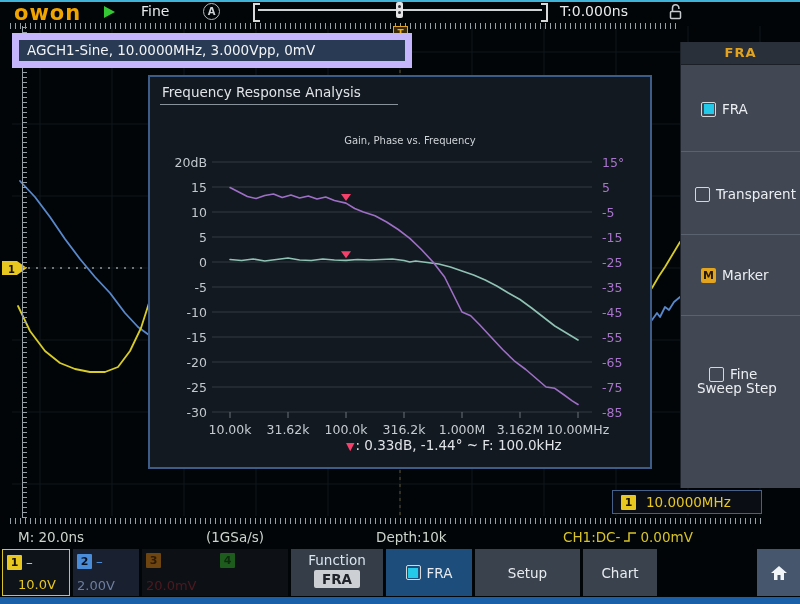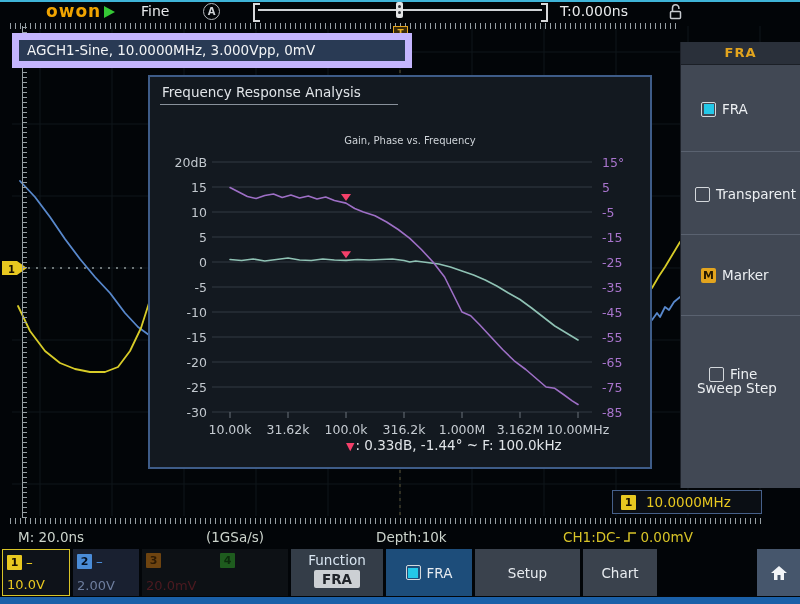--- a/index.html
+++ b/index.html
@@ -1,21 +1,21 @@
 <!DOCTYPE html>
 <html><head>
 <meta charset="utf-8">
 <style>
   html,body{margin:0;padding:0;background:#000;}
   #screen{position:relative;width:800px;height:604px;background:#020508;overflow:hidden;
           font-family:"DejaVu Sans","Liberation Sans",sans-serif;color:#e6e9ec;}
   .abs{position:absolute;}
   
   #topline{left:0;top:0;width:800px;height:2px;background:#3fb4d8;}
-  #logo{left:14px;top:1px;font-size:17px;font-weight:bold;color:#f0a400;letter-spacing:1px;margin-left:32px;}
+  #logo{left:14px;top:1px;font-size:21px;font-weight:bold;color:#f0a400;letter-spacing:1px;}
   #play-icon{left:104px;top:6px;width:0;height:0;border-left:11px solid #35c835;
              border-top:6px solid transparent;border-bottom:6px solid transparent;}
   #trig-label{left:141px;top:3px;font-size:14px;color:#e8eaec;}
   #auto-icon{left:203px;top:3px;width:15px;height:15px;border:1.5px solid #b4b8bc;border-radius:50%;
              font-size:10px;font-weight:bold;color:#cfd3d6;text-align:center;line-height:15px;}
   .sl-bracket{top:3px;width:5px;height:15px;border:2px solid #d8dadc;}
   #sl-left{left:253px;border-right:none;}
   #sl-right{left:541px;border-left:none;}
   #sl-line{left:258px;top:9px;width:284px;height:2px;background:#cfd3d6;}
   #sl-handle{left:396px;top:2px;width:7px;height:16px;background:#e2e4e6;border-radius:2px;}
@@ -260,21 +260,21 @@
       </svg>
       <span>0.00mV</span>
     </span>
   </div>
 
   <div id="ch1-box" class="mbox">
     <div class="chrow">
       <span class="chbadge b-yellow">1</span>
       <span style="color:#e8c820;">–</span>
     </div>
-    <div class="chscale" style="color:#e8c820;">10.0V</div>
+    <div class="chscale" style="color:#e8c820;margin-left:11px;">10.0V</div>
   </div>
   <div id="ch2-box" class="mbox">
     <div class="chrow">
       <span class="chbadge b-blue">2</span>
       <span style="color:#4a8cd8;">–</span>
     </div>
     <div class="chscale" style="color:#6e7e9e;">2.00V</div>
   </div>
   <div id="ch34-box" class="mbox">
     <div class="chrow">

